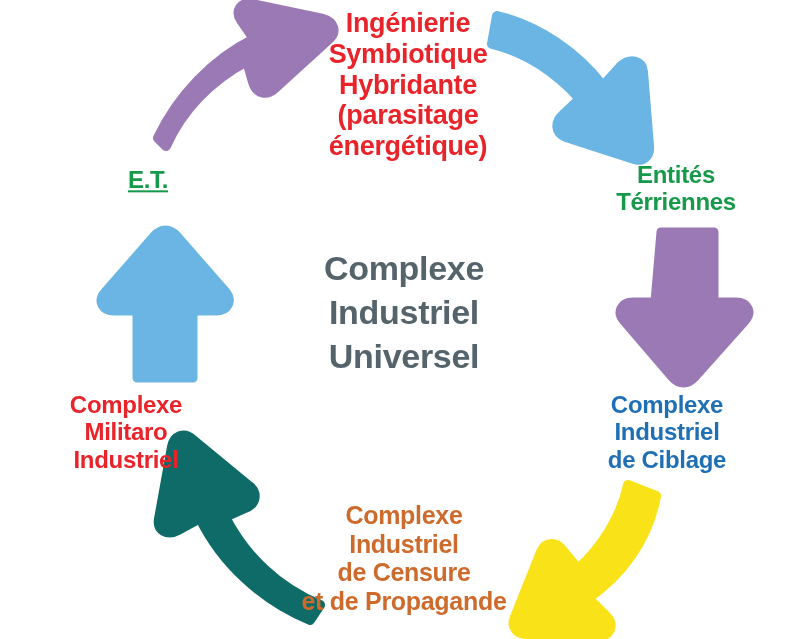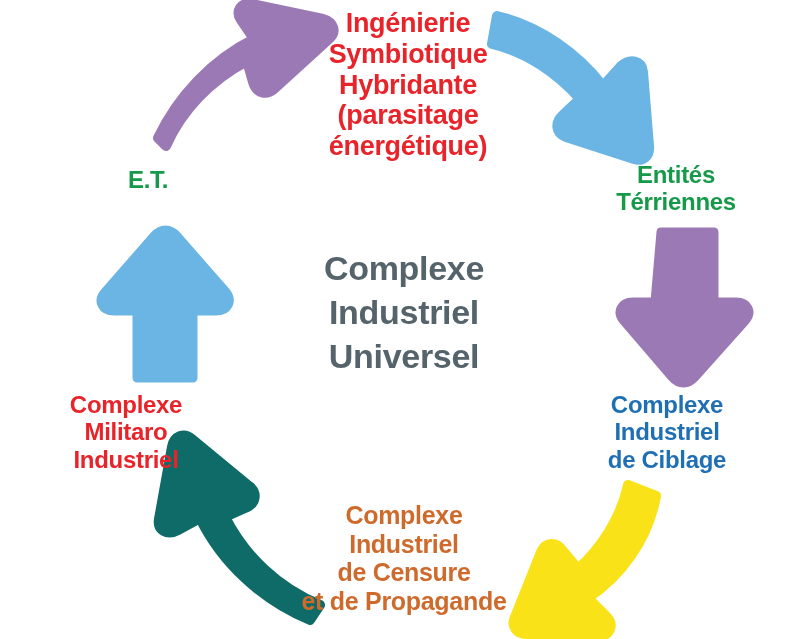--- a/index.html
+++ b/index.html
@@ -155,15 +155,15 @@
 
   <div class="node-label" style="left:404px; top:558px; color:#CE6B2C; font-size:25px;">Complexe
 Industriel
 de Censure
 et de Propagande</div>
 
   <div class="node-label" style="left:126px; top:432px; color:#E8232A; font-size:24px;">Complexe
 Militaro
 Industriel</div>
 
-  <div class="node-label" style="left:148px; top:180px; color:#17994A; font-size:24px;">E.T.</div>
+  <div class="node-label" style="left:148px; top:180px; color:#17994A; font-size:24px;text-decoration:underline;">E.T.</div>
 
 </div>
 
 </body></html>

